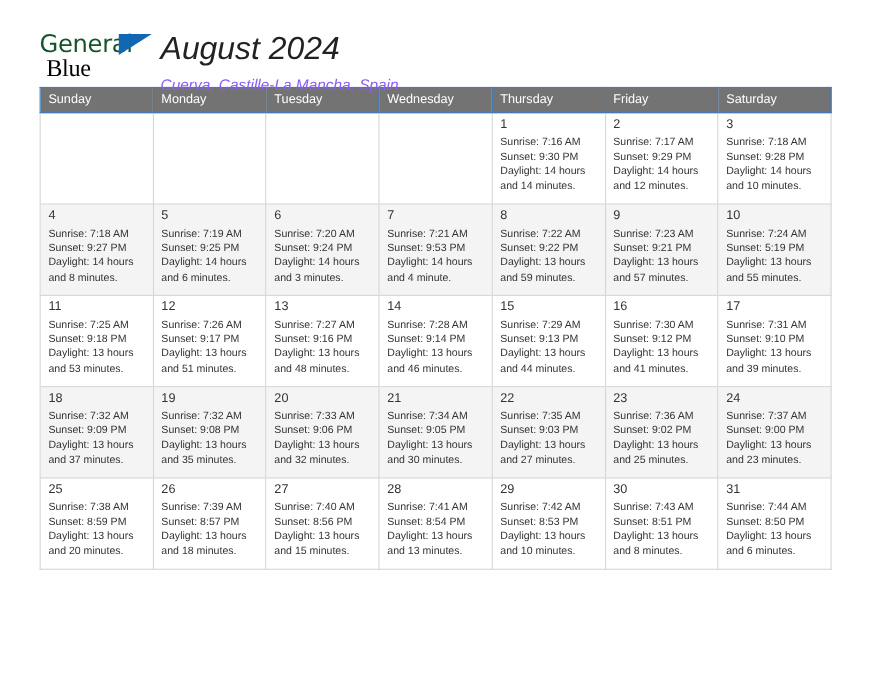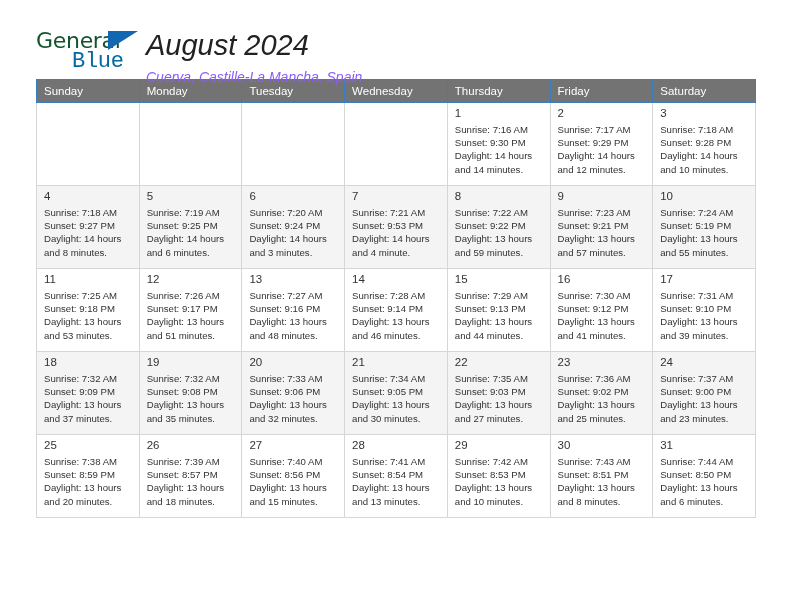--- a/index.html
+++ b/index.html
@@ -41,26 +41,26 @@
     position: absolute;
     left: 0;
     top: 0;
     font-size: 22px;
     letter-spacing: -0.3px;
     color: #14532d;
     font-family: "DejaVu Sans", sans-serif;
   }
   .logo-blue {
     position: absolute;
-    left: 36px;
+    left: 6px;
     top: 21px;
     font-size: 22px;
     letter-spacing: -0.3px;
-    color: #0369a1;
-    font-family: Liberation Mono, monospace;
+    color: #000000;
+    font-family: Liberation Serif, serif;
   }
   .logo-tri {
     position: absolute;
     left: 72px;
     top: 3px;
     width: 0;
     height: 0;
     border-left: 30px solid #1167b1;
     border-bottom: 19px solid transparent;
   }

